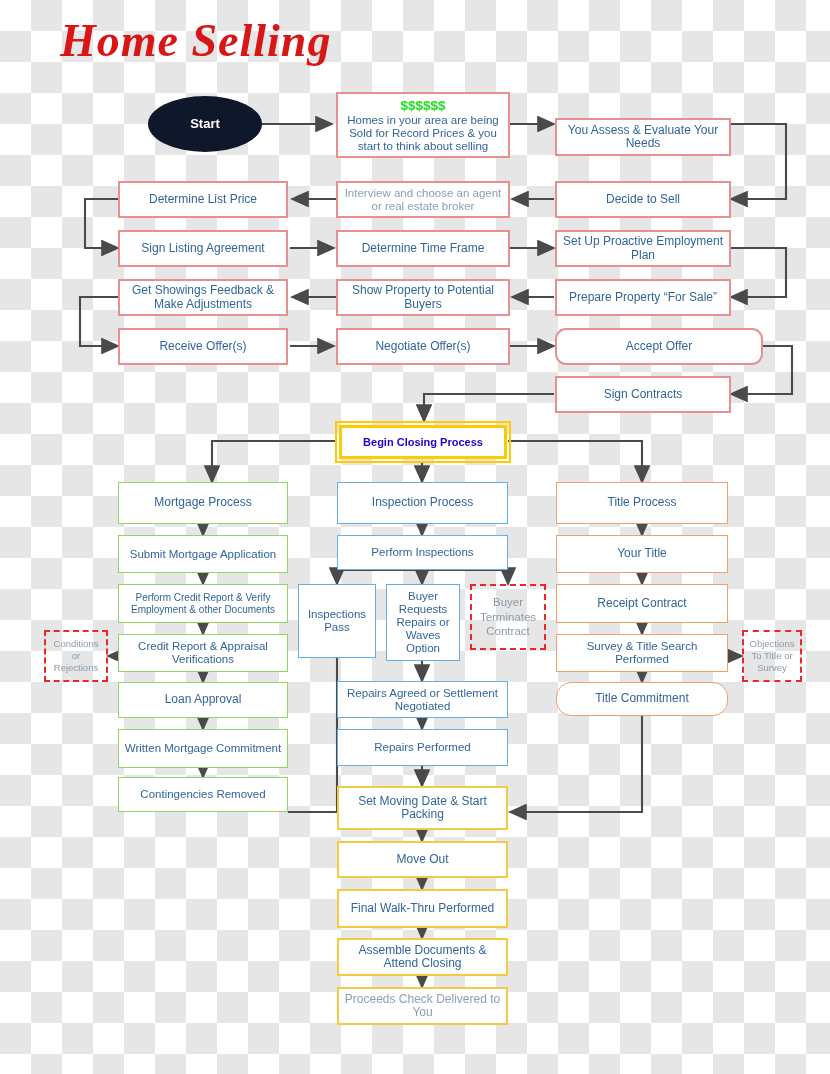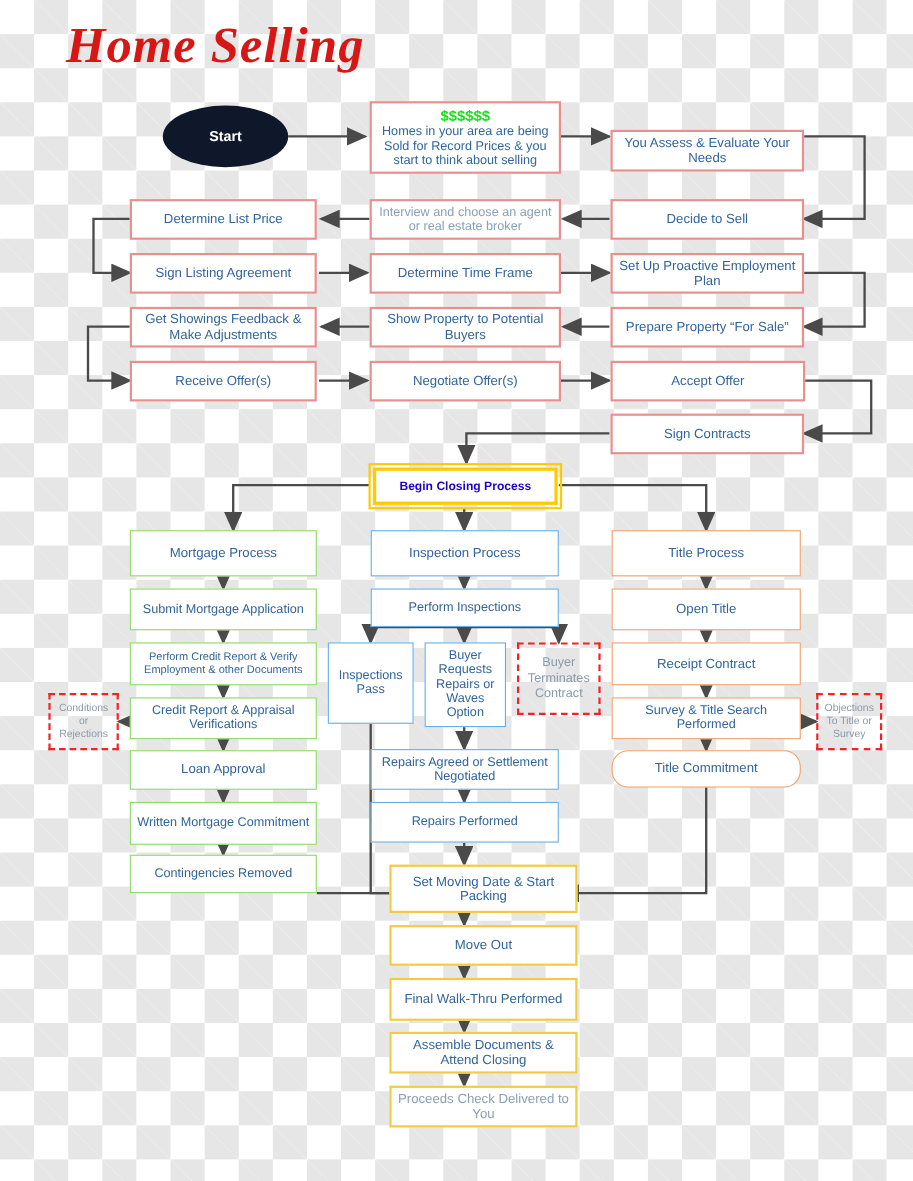--- a/index.html
+++ b/index.html
@@ -19,21 +19,21 @@
     position:absolute;box-sizing:border-box;
     background:#ffffff;
     display:flex;align-items:center;justify-content:center;text-align:center;
     color:#31659c;line-height:1.12;
     padding:2px 3px;
   }
   .red{border:2px solid #e8908f;}
   .green{border:1px solid #8ed861;}
   .blue{border:1px solid #63b0e8;}
   .orange{border:1px solid #f0a16a;}
-  .yellow{border:2px solid #f2cb42;margin-left:17px;}
+  .yellow{border:2px solid #f2cb42;}
   .dashed{border:2px dashed #ef2525;background:transparent;color:#8b9aa8;}
   .start{
     border-radius:50%;background:#0f172a;border:none;
     color:#ffffff;font-weight:bold;font-size:13px;
   }
   .closing{
     border:3px solid #fecb00;outline:2px solid #fecb00;outline-offset:2px;
     color:#2200cc;font-weight:bold;font-size:11px;background:#ffffff;
   }
   .money{color:#19e019;font-weight:bold;display:block;font-size:13.5px;line-height:1.2;}
@@ -167,21 +167,21 @@
   <div class="node red t12" style="left:118px;top:279px;width:170px;height:37px;">Get Showings Feedback &amp; Make Adjustments</div>
 
   <div class="node red t12" style="left:336px;top:279px;width:174px;height:37px;">Show Property to Potential Buyers</div>
 
   <div class="node red t12" style="left:555px;top:279px;width:176px;height:37px;">Prepare Property “For Sale”</div>
 
   <div class="node red t12" style="left:118px;top:328px;width:170px;height:37px;">Receive Offer(s)</div>
 
   <div class="node red t12" style="left:336px;top:328px;width:174px;height:37px;">Negotiate Offer(s)</div>
 
-  <div class="node red t12" style="left:555px;top:328px;width:177px;height:37px;">Accept Offer</div>
+  <div class="node red t12" style="left:555px;top:328px;width:208px;height:37px;border-radius:11px;">Accept Offer</div>
 
   <div class="node red t12" style="left:555px;top:376px;width:176px;height:37px;">Sign Contracts</div>
 
   <div class="node closing" style="left:339px;top:425px;width:168px;height:34px;">Begin Closing Process</div>
 
   <div class="node green t12" style="left:118px;top:482px;width:170px;height:42px;">Mortgage Process</div>
   <div class="node green t115" style="left:118px;top:535px;width:170px;height:38px;">Submit Mortgage Application</div>
   <div class="node green t10" style="left:118px;top:584px;width:170px;height:39px;">Perform Credit Report &amp; Verify Employment &amp; other Documents</div>
   <div class="node green t115" style="left:118px;top:634px;width:170px;height:38px;">Credit Report &amp; Appraisal Verifications</div>
   <div class="node green t12" style="left:118px;top:682px;width:170px;height:36px;">Loan Approval</div>
@@ -194,21 +194,21 @@
   <div class="node blue t115" style="left:337px;top:535px;width:171px;height:35px;">Perform Inspections</div>
 
   <div class="node blue t115" style="left:298px;top:584px;width:78px;height:74px;">Inspections Pass</div>
   <div class="node blue t115" style="left:386px;top:584px;width:74px;height:77px;">Buyer Requests Repairs or Waves Option</div>
   <div class="node dashed t115 mini" style="left:470px;top:584px;width:76px;height:66px;">Buyer Terminates Contract</div>
 
   <div class="node blue t115" style="left:337px;top:681px;width:171px;height:37px;">Repairs Agreed or Settlement Negotiated</div>
   <div class="node blue t115" style="left:337px;top:729px;width:171px;height:37px;">Repairs Performed</div>
 
   <div class="node orange t12" style="left:556px;top:482px;width:172px;height:42px;">Title Process</div>
-  <div class="node orange t12" style="left:556px;top:535px;width:172px;height:38px;">Open Title</div>
+  <div class="node orange t12" style="left:556px;top:535px;width:172px;height:38px;">Your Title</div>
   <div class="node orange t12" style="left:556px;top:584px;width:172px;height:39px;">Receipt Contract</div>
   <div class="node orange t115" style="left:556px;top:634px;width:172px;height:38px;">Survey &amp; Title Search Performed</div>
   <div class="node orange t12" style="left:556px;top:682px;width:172px;height:34px;border-radius:15px;">Title Commitment</div>
 
   <div class="node dashed t95 mini" style="left:742px;top:630px;width:60px;height:52px;">Objections To Title or Survey</div>
 
   <div class="node yellow t12" style="left:337px;top:786px;width:171px;height:44px;">Set Moving Date &amp; Start Packing</div>
   <div class="node yellow t12" style="left:337px;top:841px;width:171px;height:37px;">Move Out</div>
   <div class="node yellow t12" style="left:337px;top:889px;width:171px;height:39px;">Final Walk-Thru Performed</div>
   <div class="node yellow t12" style="left:337px;top:938px;width:171px;height:38px;">Assemble Documents &amp; Attend Closing</div>

